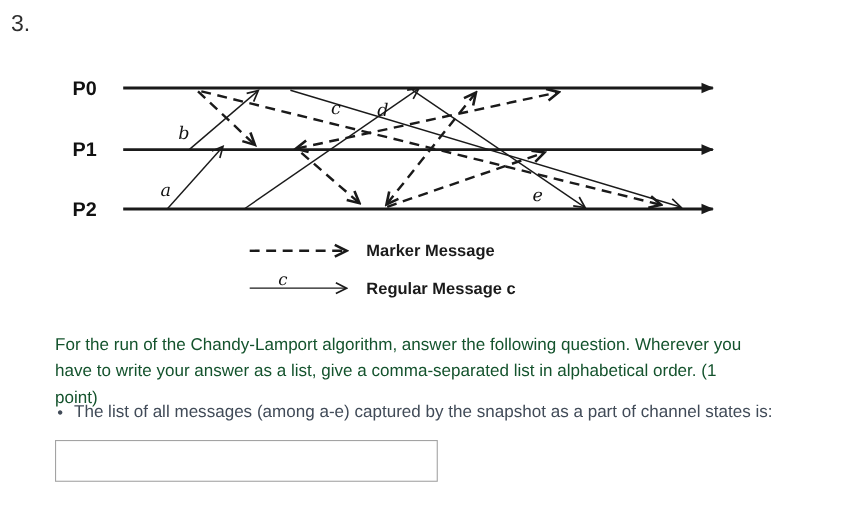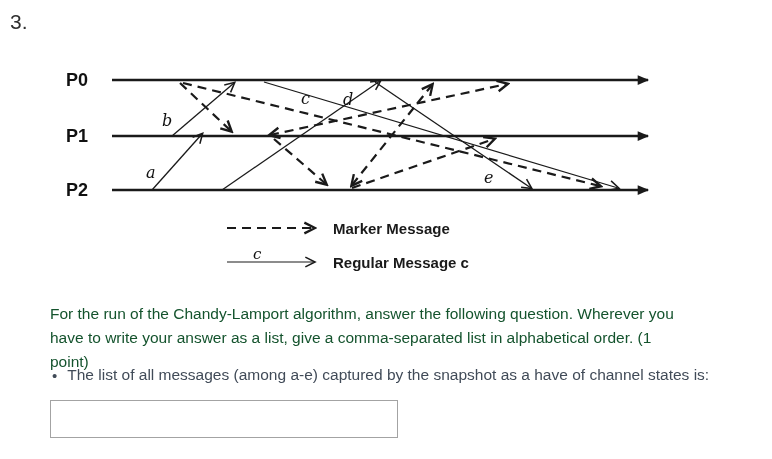--- a/index.html
+++ b/index.html
@@ -71,18 +71,18 @@
   </svg>
 
   <div class="legend-text regular">Regular Message c</div>
   <div class="legend-text marker">Marker Message</div>
 
   <div class="question-paragraph">For the run of the Chandy-Lamport algorithm, answer the following question. Wherever you
 have to write your answer as a list, give a comma-separated list in alphabetical order. (1 point)</div>
 
   <div class="bullet-row">
     <span class="bullet-dot">•</span>
-    <span>The list of all messages (among a-e) captured by the snapshot as a have of channel states is:</span>
+    <span>The list of all messages (among a-e) captured by the snapshot as a part of channel states is:</span>
   </div>
 
   <input class="answer-input" type="text" placeholder="" style="">
 
 </div>
 
 </body></html>

